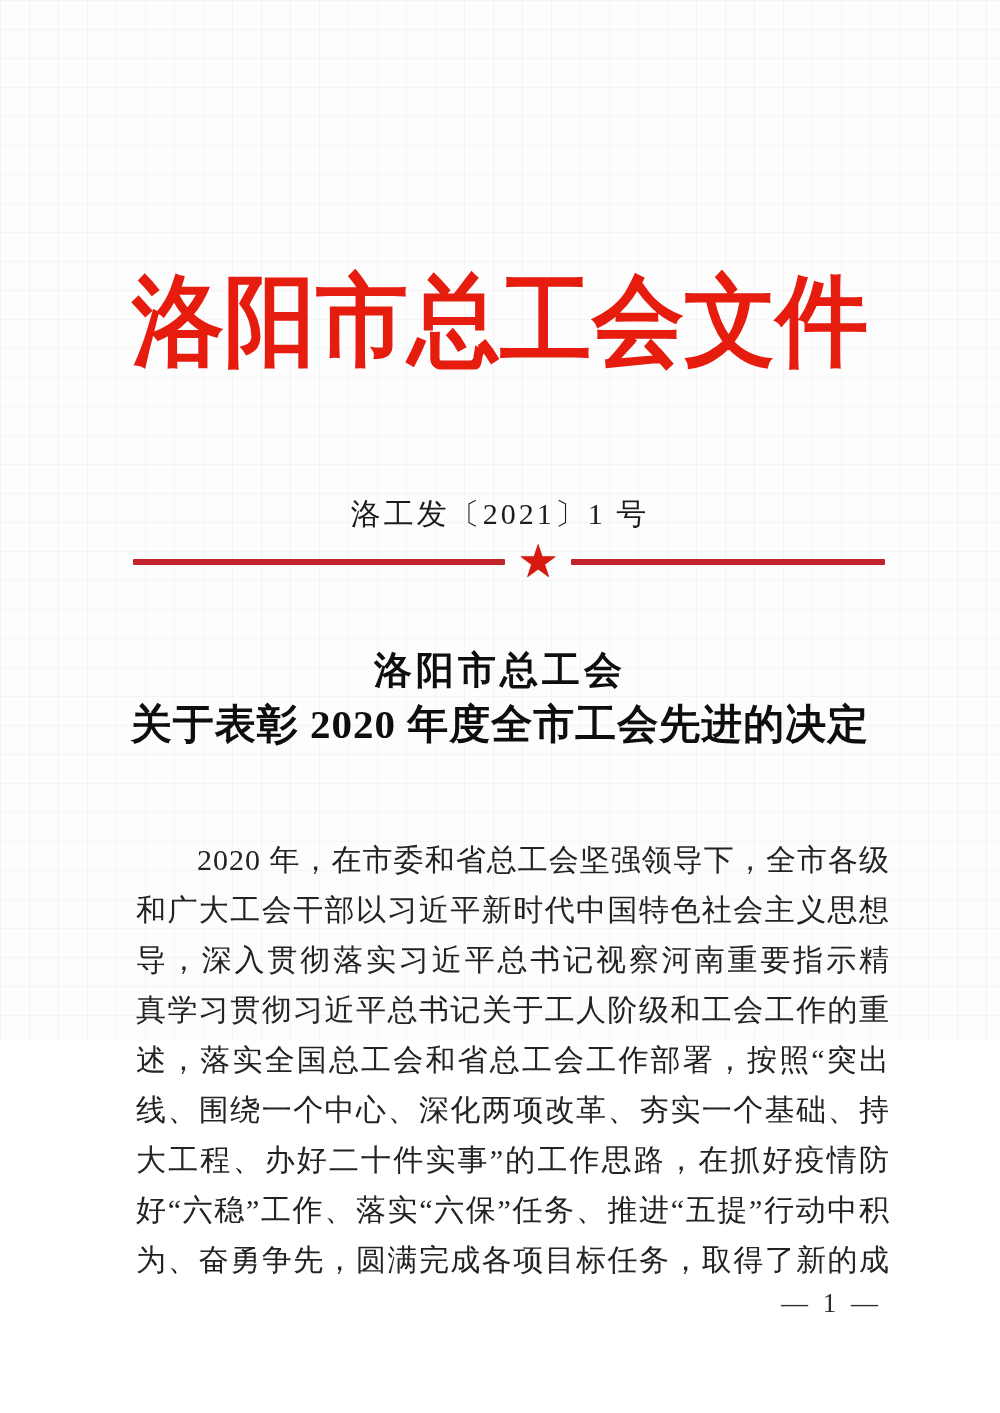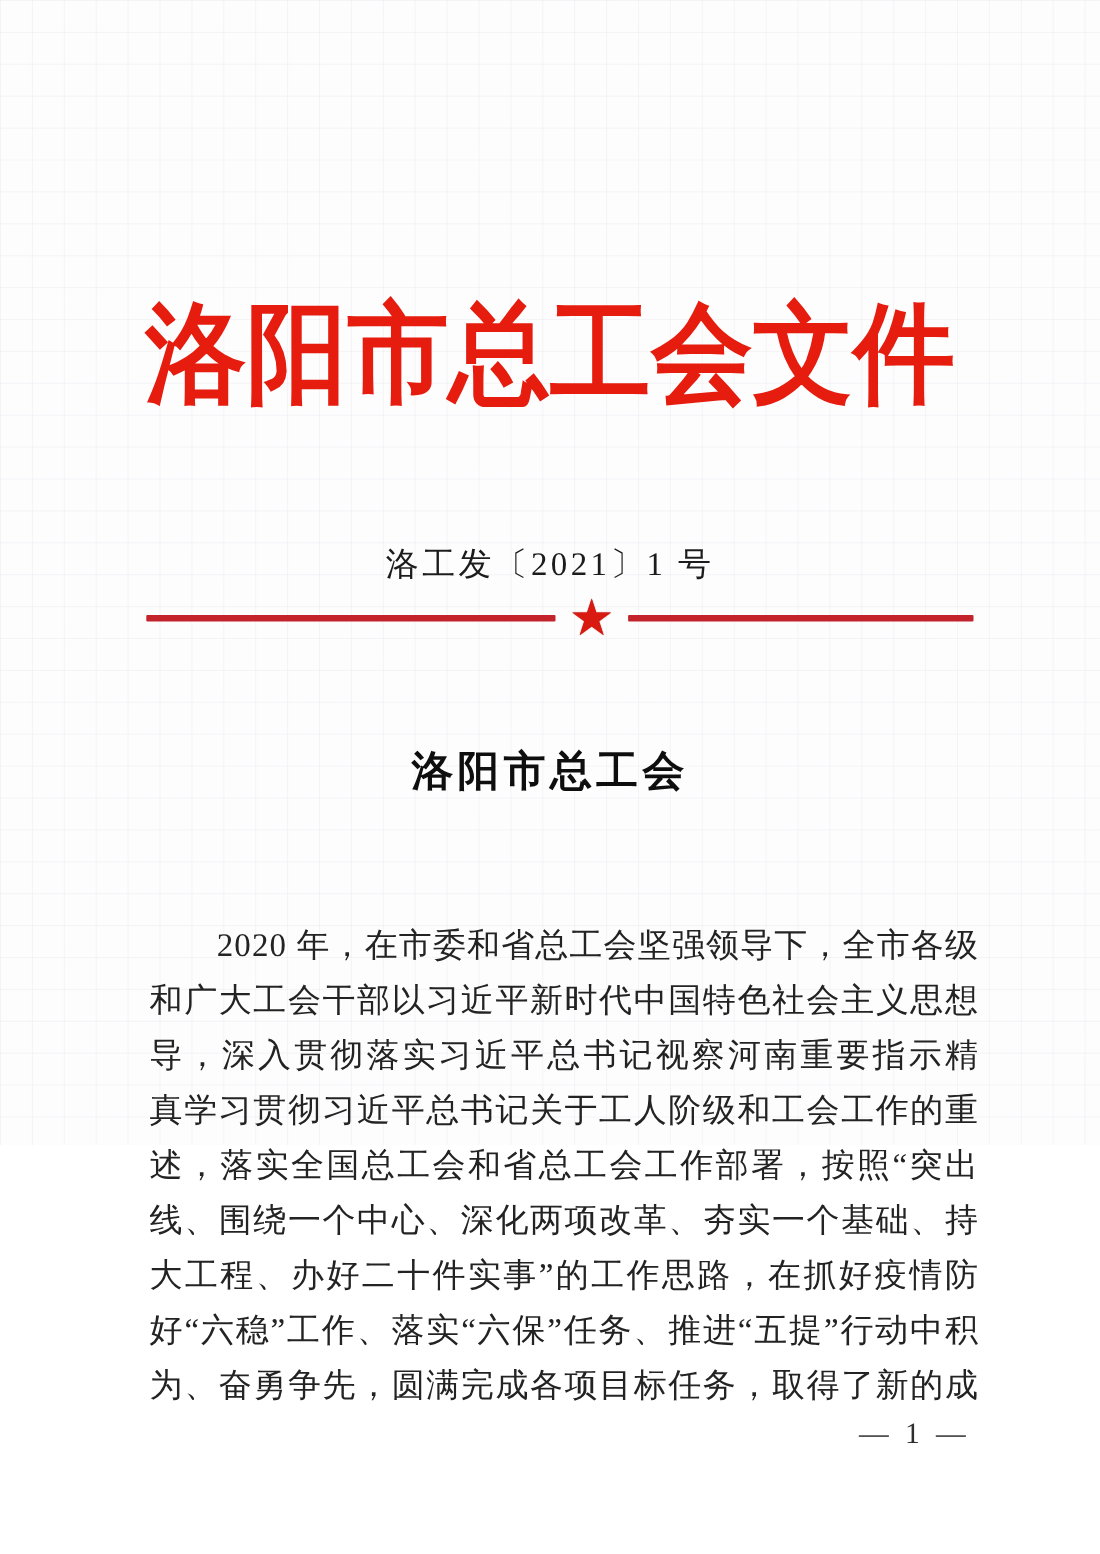--- a/index.html
+++ b/index.html
@@ -42,21 +42,21 @@
   .divider .seg { height: 6px; background: #c3232a; border-radius: 1px; }
   .divider .seg-left { width: 372px; }
   .divider .seg-right { flex: 1; }
   .divider .star-box {
     width: 66px; text-align: center;
     font-size: 46px; line-height: 40px;
     color: #d81a10;
     text-shadow: 0 0 1px #a81d18;
   }
   .doc-title {
-    position: absolute; top: 676px; left: 0; width: 100%;
+    position: absolute; top: 644px; left: 0; width: 100%;
     text-align: center; color: #0e0e0e;
   }
   .doc-title .t1 {
     font-size: 38px; line-height: 52px; font-weight: 700; letter-spacing: 4px;
   }
   .doc-title .t2 {
     font-size: 41px; line-height: 56px; font-weight: 700; letter-spacing: 1px;
   }
   .body-text {
     position: absolute; top: 835px; left: 136px; width: 754px;
@@ -88,20 +88,21 @@
   <div class="doc-number">洛工发〔2021〕1 号</div>
 
   <div class="divider">
     <div class="seg seg-left"></div>
     <div class="star-box">★</div>
     <div class="seg seg-right"></div>
   </div>
 
   <div class="doc-title">
     <div class="t1">洛阳市总工会</div>
+    <div class="t2">关于表彰 2020 年度全市工会先进的决定</div>
   </div>
 
   <div class="body-text">
     <div class="body-line indent">2020 年，在市委和省总工会坚强领导下，全市各级工会</div>
     <div class="body-line">和广大工会干部以习近平新时代中国特色社会主义思想为指</div>
     <div class="body-line">导，深入贯彻落实习近平总书记视察河南重要指示精神，认</div>
     <div class="body-line">真学习贯彻习近平总书记关于工人阶级和工会工作的重要论</div>
     <div class="body-line">述，落实全国总工会和省总工会工作部署，按照“突出一条主</div>
     <div class="body-line">线、围绕一个中心、深化两项改革、夯实一个基础、持续六</div>
     <div class="body-line">大工程、办好二十件实事”的工作思路，在抓好疫情防控、做</div>

